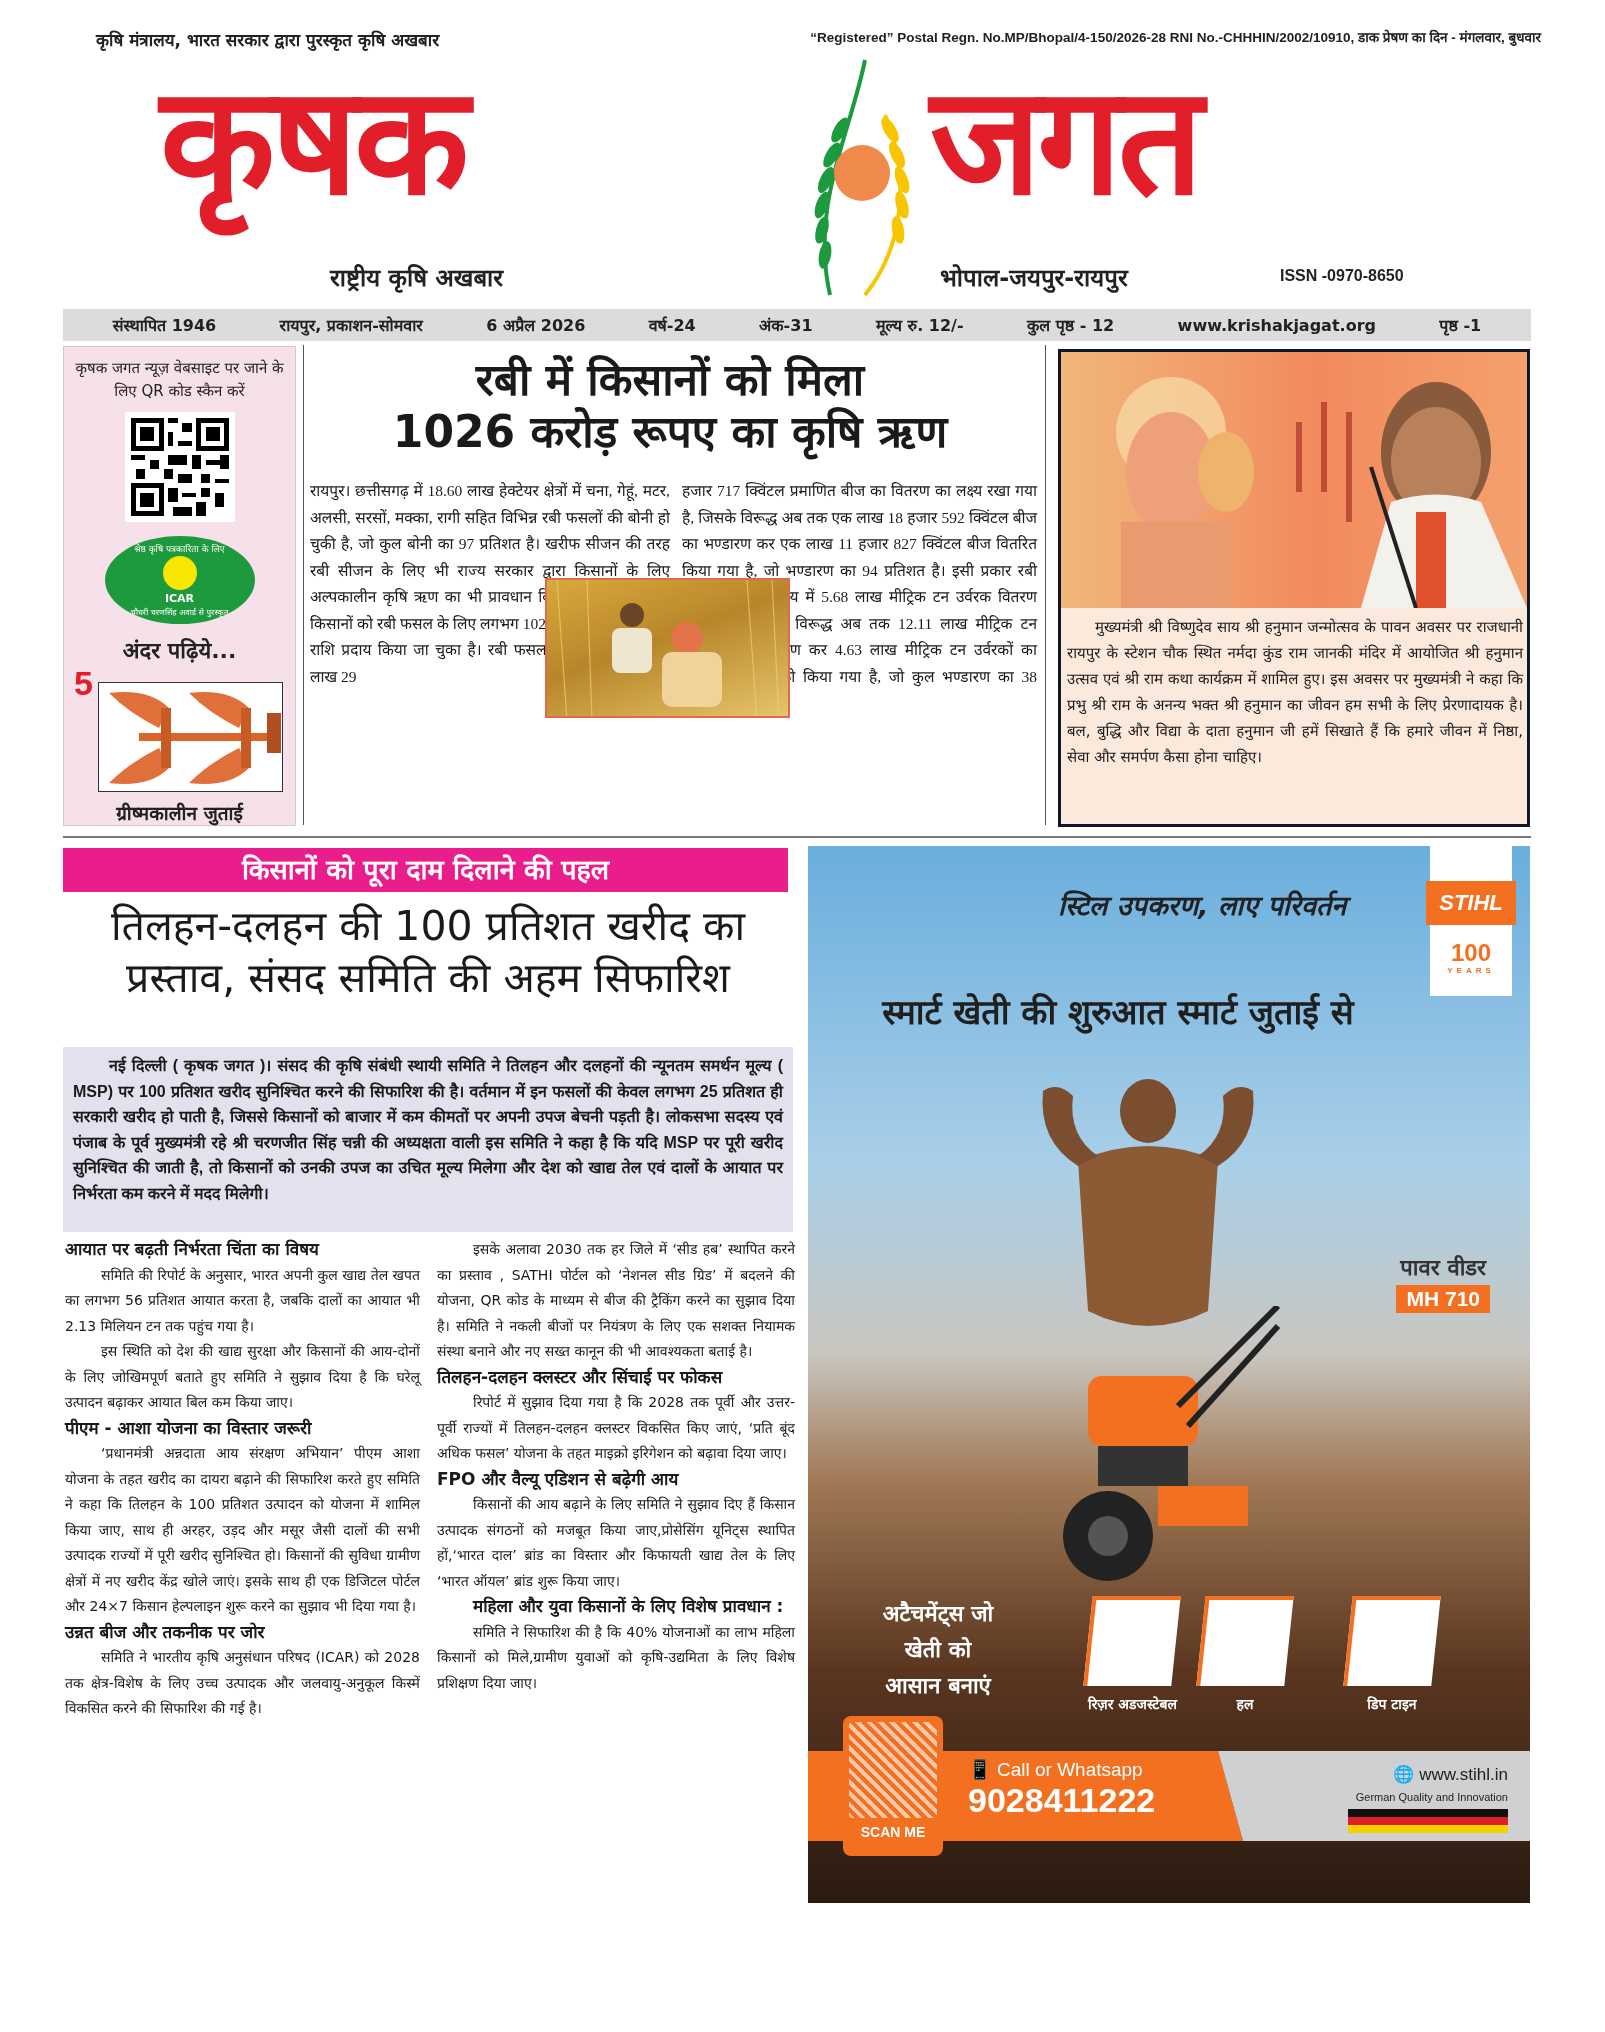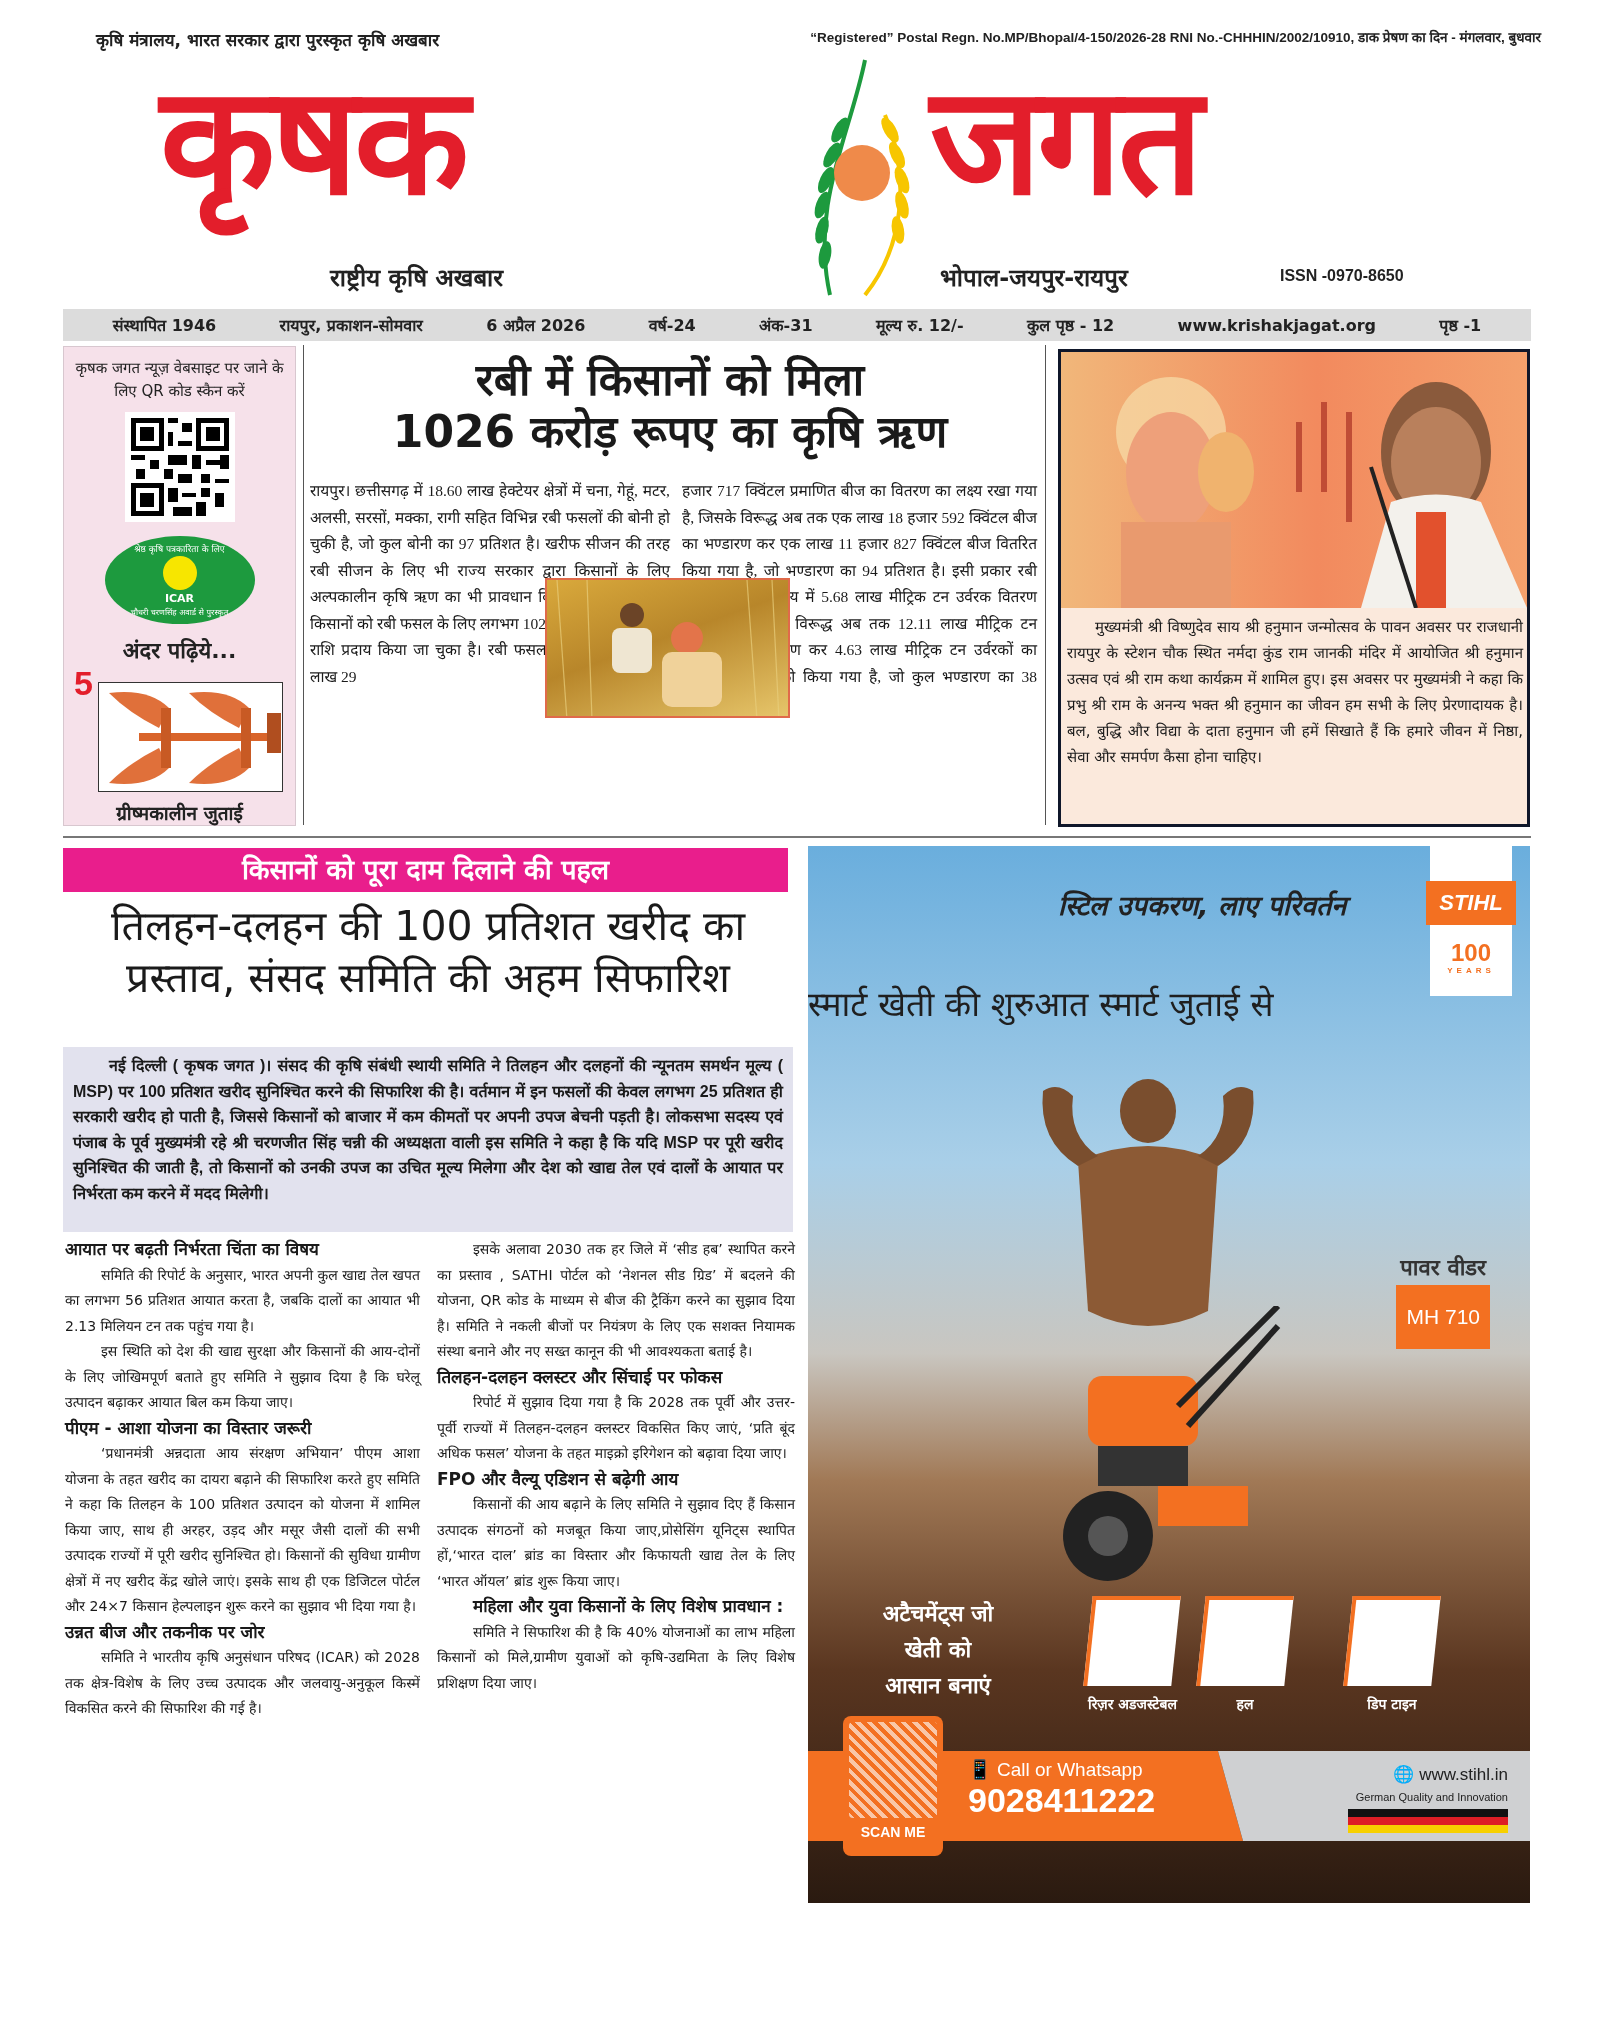--- a/index.html
+++ b/index.html
@@ -68,25 +68,25 @@
   .s2-col1 { left: 65px; top: 1237px; width: 355px; }
   .s2-col2 { left: 437px; top: 1237px; width: 358px; }
 
   
   .ad { left: 808px; top: 846px; width: 722px; height: 1057px; overflow: hidden; background: linear-gradient(180deg,#6aaedd 0%,#a9cfe8 30%,#c9c6c0 48%,#a17956 60%,#5a3620 78%,#2a1a10 100%); }
   .ad-slogan { position: absolute; left: 250px; top: 40px; font-size: 27px; font-style: italic; font-weight: bold; color: #222; text-align: center; }
   .stihl-badge { position: absolute; right: 18px; top: 0; width: 82px; height: 150px; background: #fff; }
   .stihl-logo { position: absolute; left: -4px; top: 35px; width: 90px; height: 44px; background: #f37021; color: #fff; font-weight: bold; font-style: italic; font-size: 22px; text-align: center; line-height: 44px; font-family: "Liberation Sans", sans-serif; }
   .stihl-100 { position: absolute; left: 0; top: 92px; width: 82px; text-align: center; color: #f37021; font-size: 24px; font-weight: bold; font-family: "Liberation Sans", sans-serif; line-height: 30px; }
   .stihl-years { position: absolute; left: 0; top: 120px; width: 82px; text-align: center; color: #f37021; font-size: 8px; letter-spacing: 4px; font-weight: bold; font-family: "Liberation Sans", sans-serif; }
-  .ad-headline { position: absolute; left: 0; top: 134px; width: 620px; font-size: 34px; font-weight: normal; color: #1f1f1f; }
+  .ad-headline { position: absolute; left: 0; top: 142px; width: 620px; text-align: center; font-size: 34px; font-weight: bold; color: #1f1f1f; }
   .ad-figure { position: absolute; left: 210px; top: 205px; width: 260px; height: 310px; }
   .ad-product { position: absolute; right: 40px; top: 405px; text-align: center; }
   .ad-product .name { font-size: 22px; font-weight: bold; color: #333; }
-  .ad-product .model { display: inline-block; background: #f37021; color: #fff; font-weight: normal; font-size: 21px; padding: 20px 10px; margin-top: 4px; font-family: "Liberation Sans", sans-serif; }
+  .ad-product .model { display: inline-block; background: #f37021; color: #fff; font-weight: bold; font-size: 21px; padding: 2px 10px; margin-top: 4px; font-family: "Liberation Sans", sans-serif; }
   .ad-attach-text { position: absolute; left: 50px; top: 750px; width: 160px; text-align: center; color: #fff; font-size: 22px; font-weight: bold; line-height: 36px; }
   .attach { position: absolute; top: 750px; width: 88px; }
   .attach .card { width: 88px; height: 90px; background: #fff; border-left: 4px solid #f37021; border-top: 4px solid #f37021; transform: skewX(-6deg); }
   .attach .label { color: #fff; font-size: 14px; font-weight: bold; text-align: center; margin-top: 8px; white-space: nowrap; }
   .ad-bar { position: absolute; left: 0; top: 905px; width: 722px; height: 90px; }
   .ad-bar .orange { position: absolute; left: 0; top: 0; width: 435px; height: 90px; background: #f37021; clip-path: polygon(0 0,410px 0,435px 90px,0 90px); }
   .ad-bar .grey { position: absolute; left: 410px; top: 0; width: 312px; height: 90px; background: #cfd0d2; clip-path: polygon(0 0,312px 0,312px 90px,25px 90px); }
   .ad-qr { position: absolute; left: 35px; top: 870px; width: 100px; height: 140px; background: #f37021; border-radius: 8px; padding: 6px; }
   .ad-qr .code { width: 88px; height: 96px; background: repeating-linear-gradient(45deg,#f9c7a8 0 4px,#f37021 4px 8px); border-radius: 4px; }
   .ad-qr .scan { color: #fff; font-size: 14px; font-weight: bold; text-align: center; margin-top: 6px; font-family: "Liberation Sans", sans-serif; }

